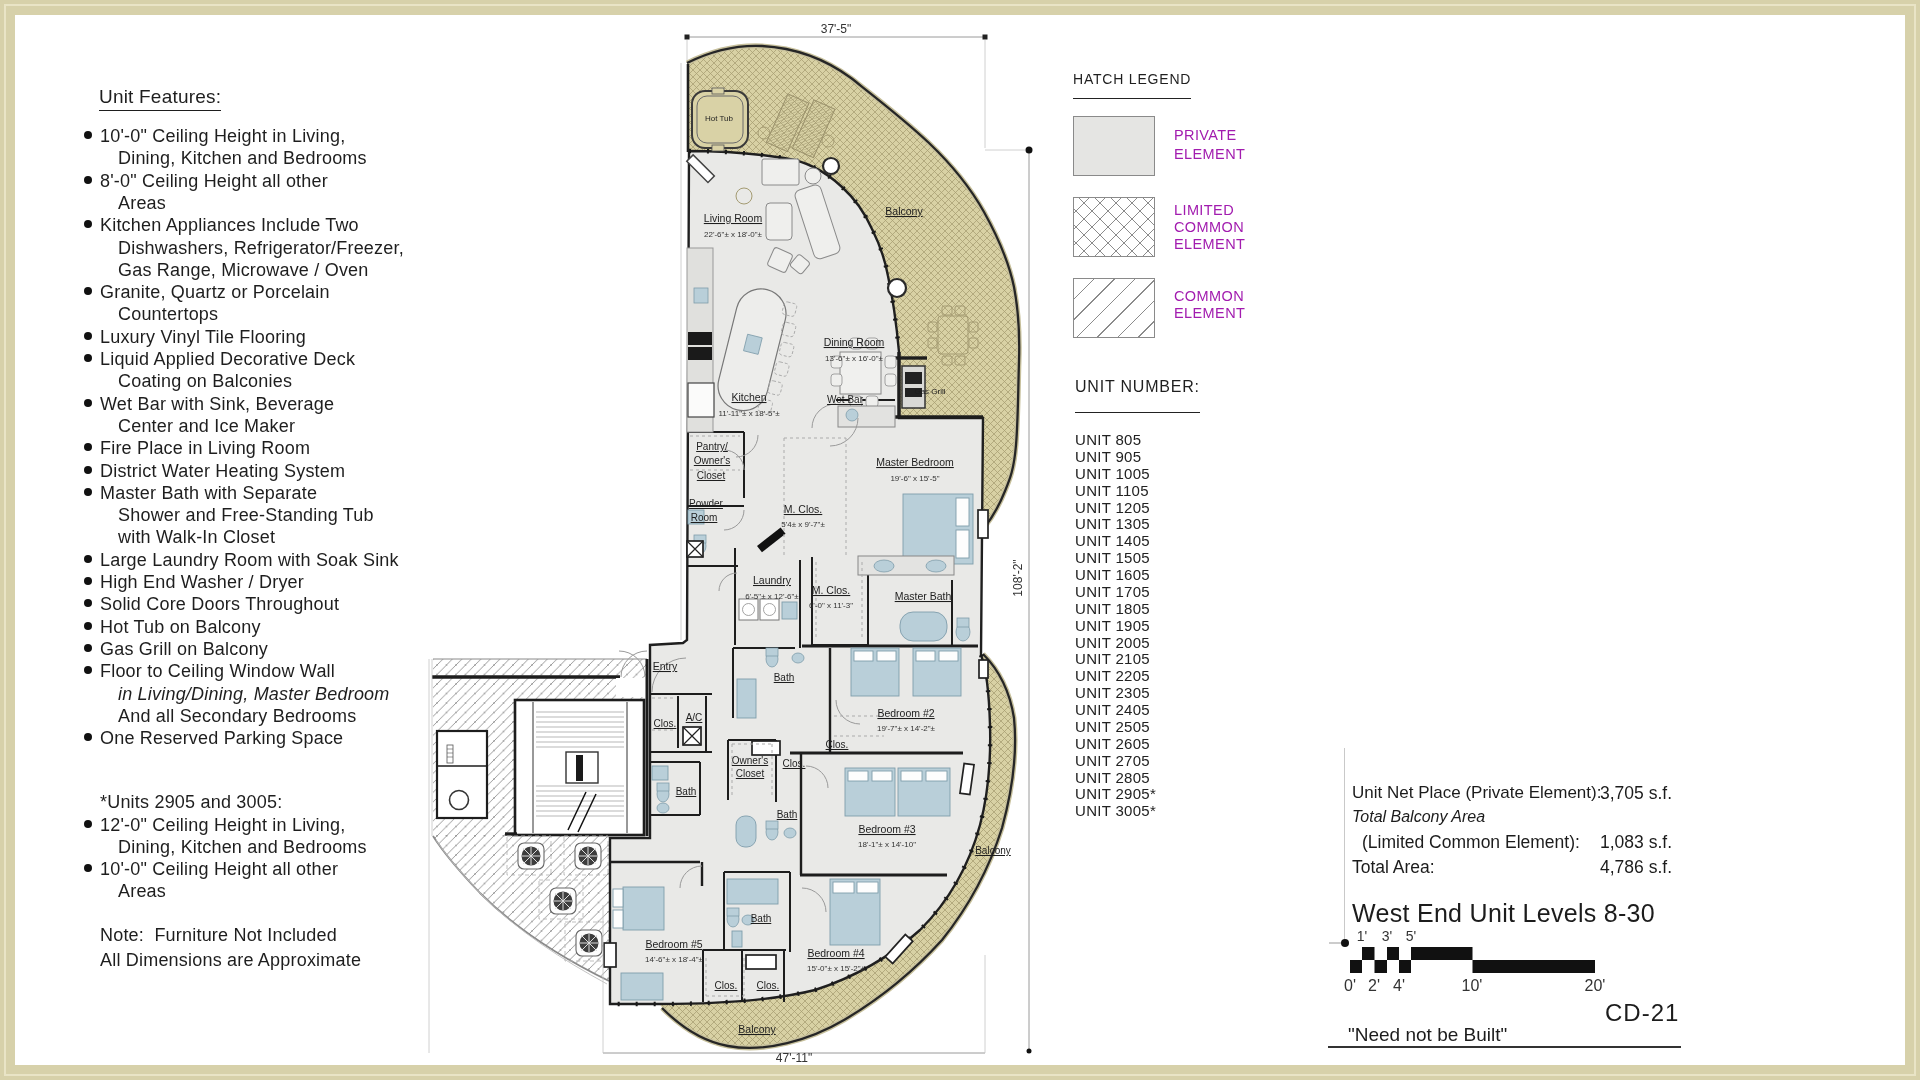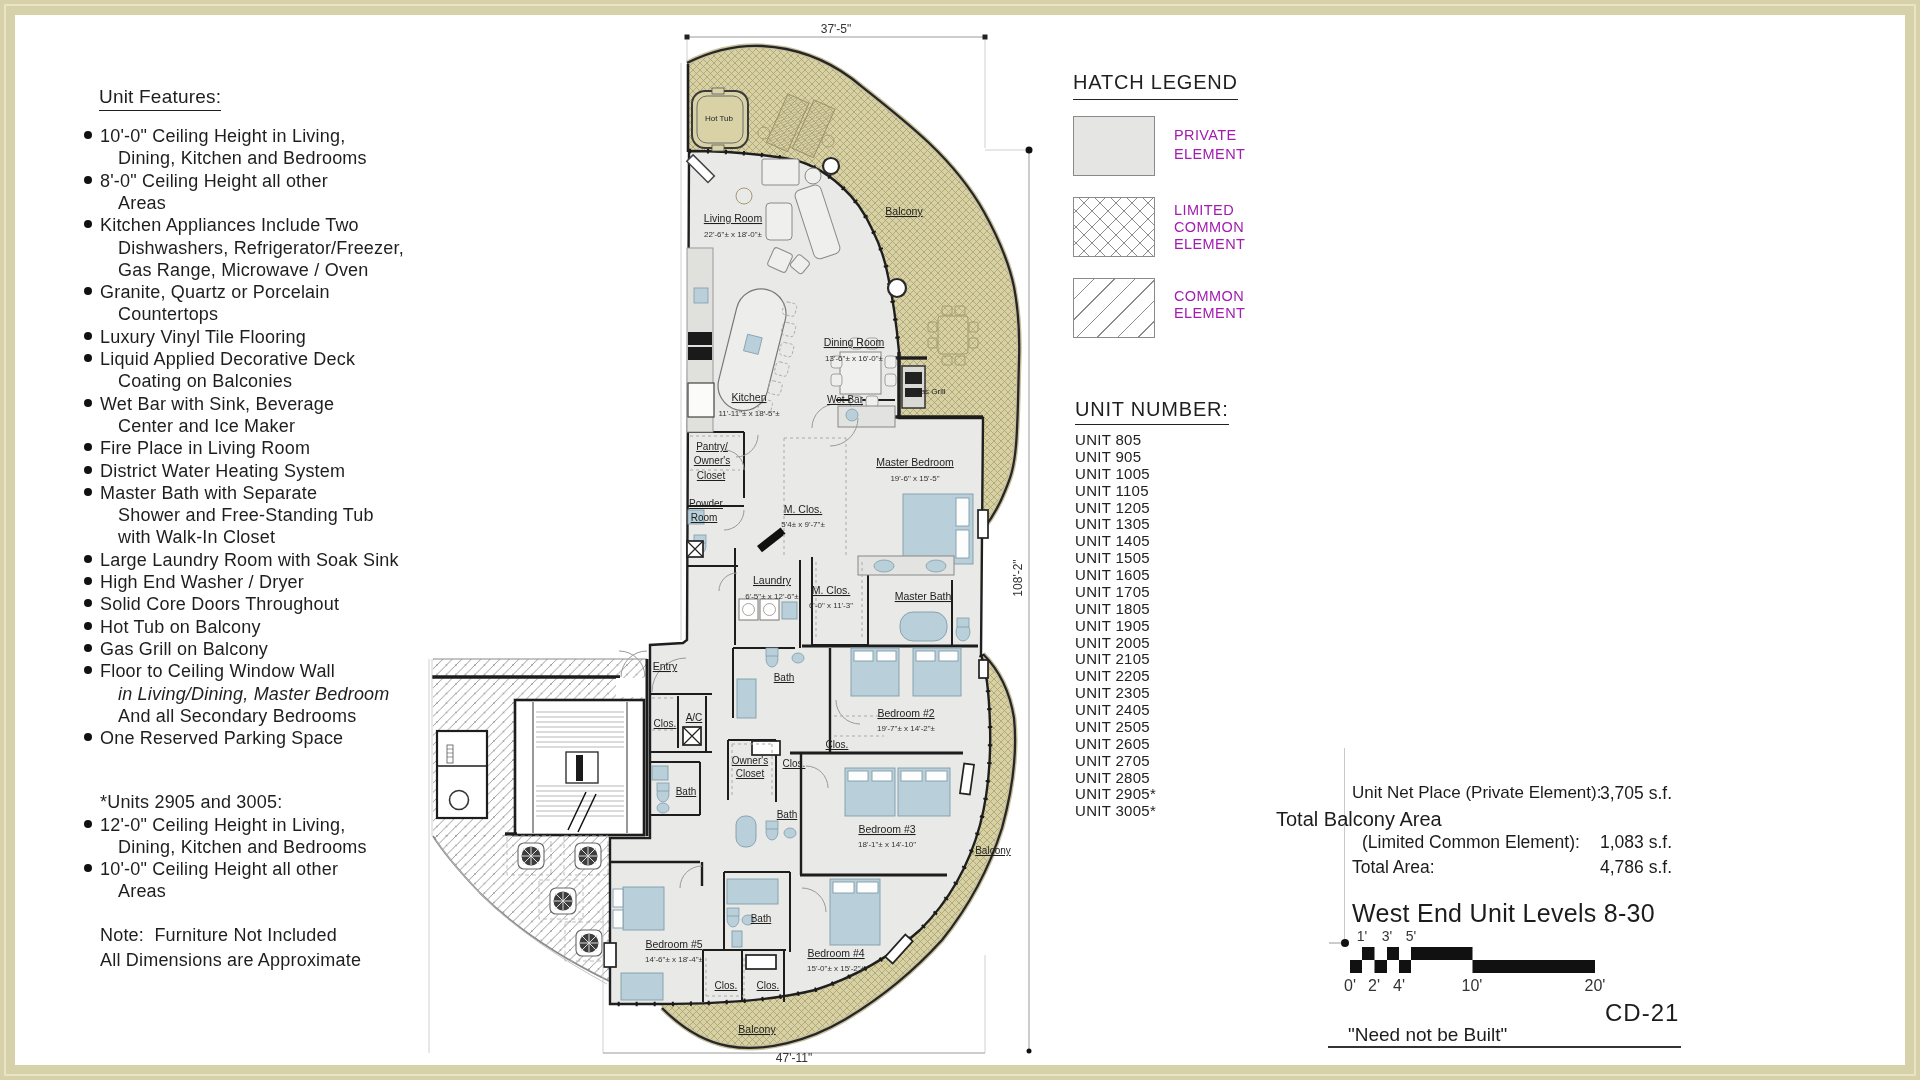--- a/index.html
+++ b/index.html
@@ -59,37 +59,37 @@
       <div class="fl" style="top: 727.1px; left: 100px;">One Reserved Parking Space<span class="dot"></span></div>
       <div class="fl" style="left: 100px; top: 791px;">*Units 2905 and 3005:</div>
       <div class="fl" style="left: 100px; top: 814px;">12'-0" Ceiling Height in Living,<span class="dot"></span></div>
       <div class="fl" style="left: 118px; top: 836px;">Dining, Kitchen and Bedrooms</div>
       <div class="fl" style="left: 100px; top: 858px;">10'-0" Ceiling Height all other<span class="dot"></span></div>
       <div class="fl" style="left: 118px; top: 880px;">Areas</div>
       <div class="fl" style="left: 100px; top: 924px;">Note:&nbsp; Furniture Not Included</div>
       <div class="fl" style="left: 100px; top: 941px; margin-top: 8px;">All Dimensions are Approximate</div>
     </div>
 
-  <div class="rt" style="left:1073px;top:71px;font-size:20px;letter-spacing:.8px;border-bottom:1.6px solid #222;padding-bottom:5px;">HATCH LEGEND</div>
+  <div class="rt" style="left:1073px;top:71px;font-size:14px;letter-spacing:.8px;border-bottom:1.6px solid #222;padding-bottom:11px;">HATCH LEGEND</div>
   <div class="sw" style="top:116px;background:#e5e5e3;"></div>
   <div class="sw" style="top:197px;background-image:
     repeating-linear-gradient(45deg,transparent 0,transparent 10.3px,#8b8b8b 10.3px,#8b8b8b 11.3px),
     repeating-linear-gradient(135deg,transparent 0,transparent 10.3px,#8b8b8b 10.3px,#8b8b8b 11.3px);"></div>
   <div class="sw" style="top:278px;background-image:
     repeating-linear-gradient(135deg,transparent 0,transparent 13.5px,#8b8b8b 13.5px,#8b8b8b 14.5px);"></div>
   <div class="lbl" style="top:126px;line-height:18.5px;">PRIVATE<br>ELEMENT</div>
   <div class="lbl" style="top:202px;">LIMITED<br>COMMON<br>ELEMENT</div>
   <div class="lbl" style="top:288px;">COMMON<br>ELEMENT</div>
-  <div class="rt" style="left:1075px;top:398px;font-size:20px;letter-spacing:.8px;border-bottom:1.6px solid #222;padding-bottom:3px;">UNIT NUMBER:</div>
+  <div class="rt" style="left:1075px;top:378px;font-size:16px;letter-spacing:.8px;border-bottom:1.6px solid #222;padding-bottom:16px;">UNIT NUMBER:</div>
   <div id="units">UNIT 805<br>UNIT 905<br>UNIT 1005<br>UNIT 1105<br>UNIT 1205<br>UNIT 1305<br>UNIT 1405<br>UNIT 1505<br>UNIT 1605<br>UNIT 1705<br>UNIT 1805<br>UNIT 1905<br>UNIT 2005<br>UNIT 2105<br>UNIT 2205<br>UNIT 2305<br>UNIT 2405<br>UNIT 2505<br>UNIT 2605<br>UNIT 2705<br>UNIT 2805<br>UNIT 2905*<br>UNIT 3005*</div>
 
   <div class="tb" style="left:1344px;top:748px;width:1.2px;height:196px;background:#c9c9c9;"></div>
   <div class="tb" style="left:1352px;top:783px;font-size:17px;">Unit Net Place (Private Element):</div>
   <div class="tb" style="left:1600px;top:783px;font-size:17.5px;">3,705 s.f.</div>
-  <div class="tb" style="left:1276px;top:808px;font-size:20px;">Total Balcony Area</div>
+  <div class="tb" style="left:1352px;top:808px;font-size:16px;font-style:italic;">Total Balcony Area</div>
   <div class="tb" style="left:1362px;top:832px;font-size:17.5px;">(Limited Common Element):</div>
   <div class="tb" style="left:1600px;top:832px;font-size:17.5px;">1,083 s.f.</div>
   <div class="tb" style="left:1352px;top:857px;font-size:17.5px;">Total Area:</div>
   <div class="tb" style="left:1600px;top:857px;font-size:17.5px;">4,786 s.f.</div>
   <div class="tb" style="left:1600px;top:783px;font-size:17.5px;">&nbsp;</div>
   <div class="tb" style="left:1352px;top:899px;font-size:25px;letter-spacing:.3px;">West End Unit Levels 8-30</div>
   <div class="tb" style="left:1605px;top:999px;font-size:24px;letter-spacing:1px;">CD-21</div>
   <div class="tb" style="left:1348px;top:1024px;font-size:19px;">"Need not be Built"</div>
   <div class="tb" style="left:1328px;top:1046px;width:353px;height:1.6px;background:#333;"></div>
 

